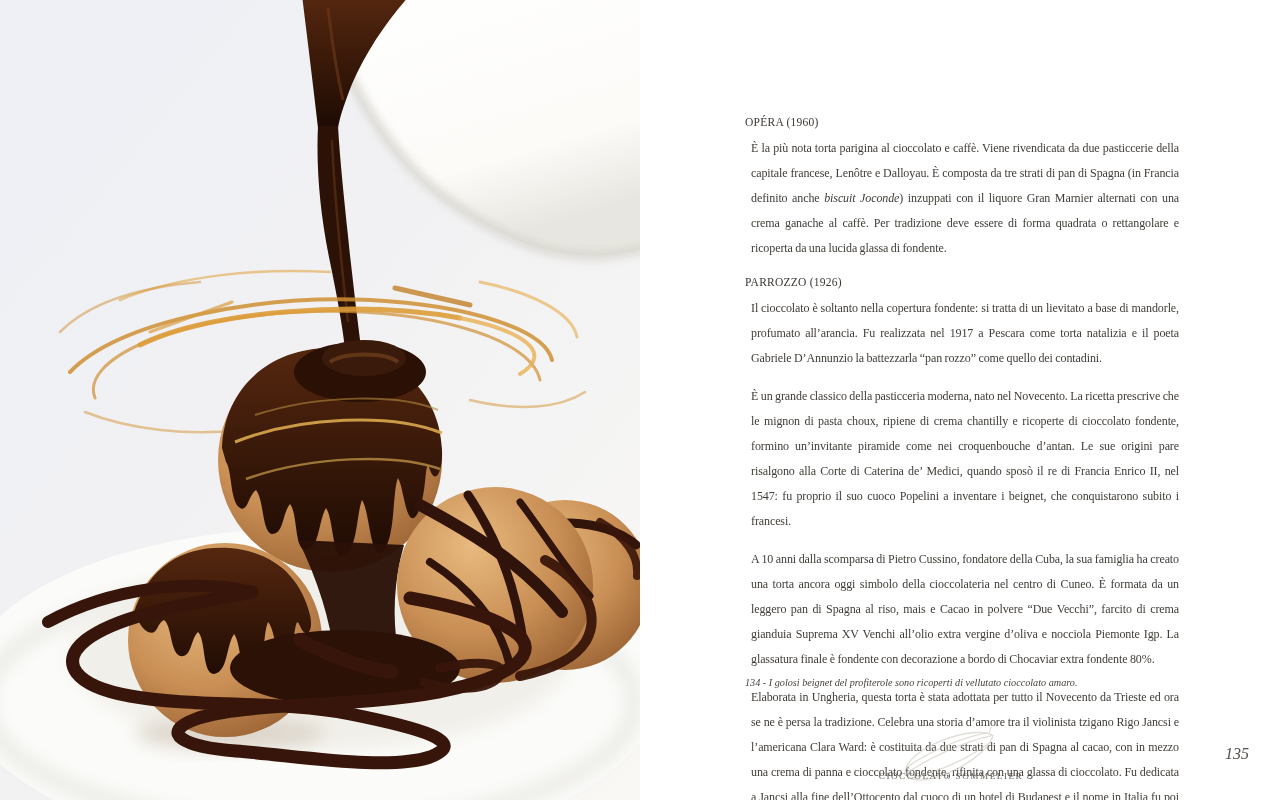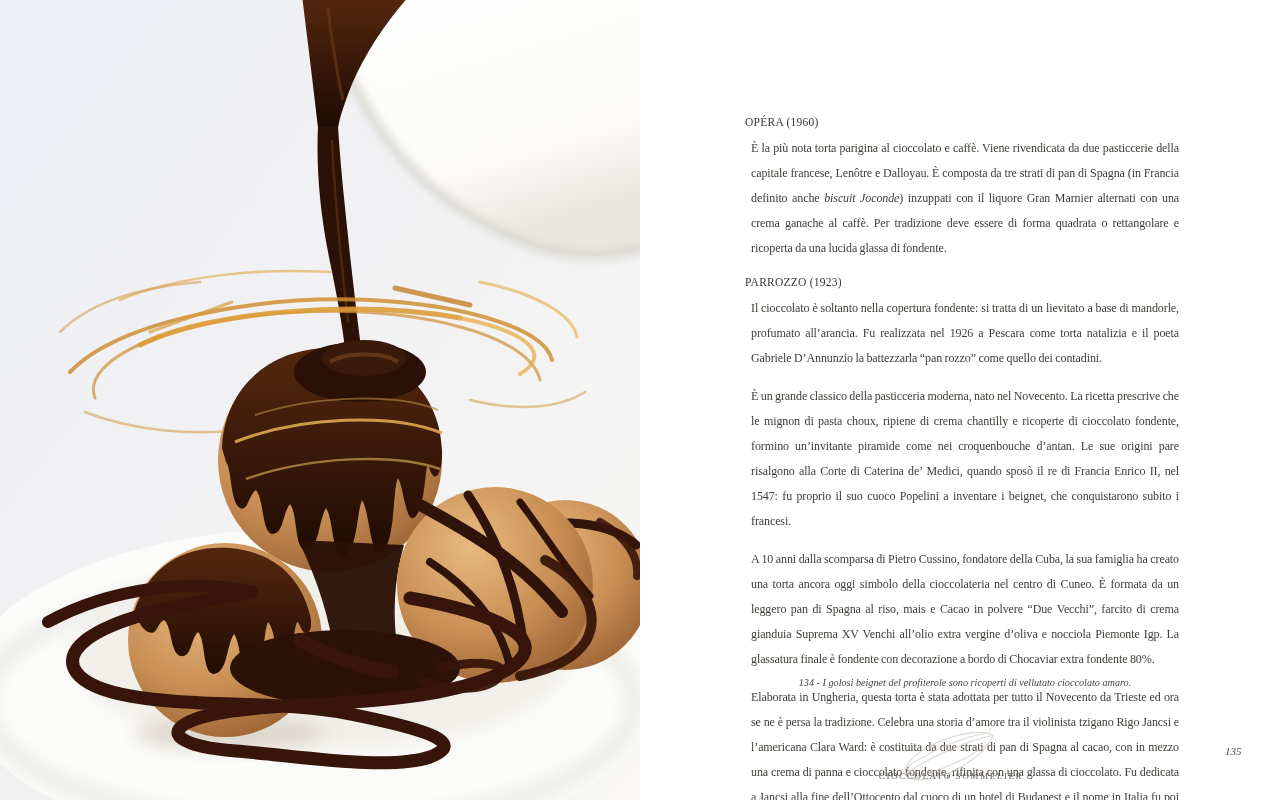--- a/index.html
+++ b/index.html
@@ -18,34 +18,34 @@
     font-weight:normal; letter-spacing:.25px; color:#3a3631;
   }
   .entry p {
     margin:6px; font-size:12px; line-height:25px; text-align:justify;
     letter-spacing:-.1px; word-spacing:-.4px; color:#403c37;
   }
   .entry p i { font-style:italic; }
 
   .caption {
     position:absolute; left:105px; top:677px; width:440px;
-    text-align:center; font-style:italic; font-size:10.2px; color:#46423d;
+    text-align:left; font-style:italic; font-size:10.2px; color:#46423d;
   }
 
   .brand {
     position:absolute; left:161px; top:729px; width:300px; height:52px;
     display:flex; align-items:flex-end; justify-content:center;
   }
   .brand .pod { position:absolute; left:50%; top:50%; transform:translate(-50%,-50%); opacity:.6; }
   .brand-text {
     position:relative; font-size:9.2px; letter-spacing:1.5px; color:#635d56;
   }
   .pagenum {
     position:absolute; left:585px; top:745px; width:50px;
-    font-style:italic; font-size:11px; color:#534e48;
+    font-style:italic; font-size:16px; color:#534e48;
   }
 </style>
 </head>
 <body>
 
 <div class="spread">
 
   <div class="photo-page">
     <svg viewBox="0 0 640 800" width="640" height="800">
       <defs>
@@ -159,22 +159,22 @@
   <div class="text-page">
 
     <div class="column">
 
       <section class="entry">
         <h3>OPÉRA (1960)</h3>
         <p><span>È la più nota torta parigina al cioccolato e caffè. Viene rivendicata da due pasticcerie della capitale francese, Lenôtre e Dalloyau. È composta da tre strati di pan di Spagna (in Francia definito anche </span><i>biscuit Joconde</i><span>) inzuppati con il liquore Gran Marnier alternati con una crema ganache al caffè. Per tradizione deve essere di forma quadrata o rettangolare e ricoperta da una lucida glassa di fondente.</span></p>
       </section>
 
       <section class="entry">
-        <h3>PARROZZO (1923)</h3>
-        <p>Il cioccolato è soltanto nella copertura fondente: si tratta di un lievitato a base di mandorle, profumato all’arancia. Fu realizzata nel 1926 a Pescara come torta natalizia e il poeta Gabriele D’Annunzio la battezzarla “pan rozzo” come quello dei contadini.</p>
+        <h3>PARROZZO (1926)</h3>
+        <p>Il cioccolato è soltanto nella copertura fondente: si tratta di un lievitato a base di mandorle, profumato all’arancia. Fu realizzata nel 1917 a Pescara come torta natalizia e il poeta Gabriele D’Annunzio la battezzarla “pan rozzo” come quello dei contadini.</p>
       </section>
 
       <section class="entry">
         <p>È un grande classico della pasticceria moderna, nato nel Novecento. La ricetta prescrive che le mignon di pasta choux, ripiene di crema chantilly e ricoperte di cioccolato fondente, formino un’invitante piramide come nei croquenbouche d’antan. Le sue origini pare risalgono alla Corte di Caterina de’ Medici, quando sposò il re di Francia Enrico II, nel 1547: fu proprio il suo cuoco Popelini a inventare i beignet, che conquistarono subito i francesi.</p>
       </section>
 
       <section class="entry">
         <p>A 10 anni dalla scomparsa di Pietro Cussino, fondatore della Cuba, la sua famiglia ha creato una torta ancora oggi simbolo della cioccolateria nel centro di Cuneo. È formata da un leggero pan di Spagna al riso, mais e Cacao in polvere “Due Vecchi”, farcito di crema gianduia Suprema XV Venchi all’olio extra vergine d’oliva e nocciola Piemonte Igp. La glassatura finale è fondente con decorazione a bordo di Chocaviar extra fondente 80%.</p>
       </section>
 

